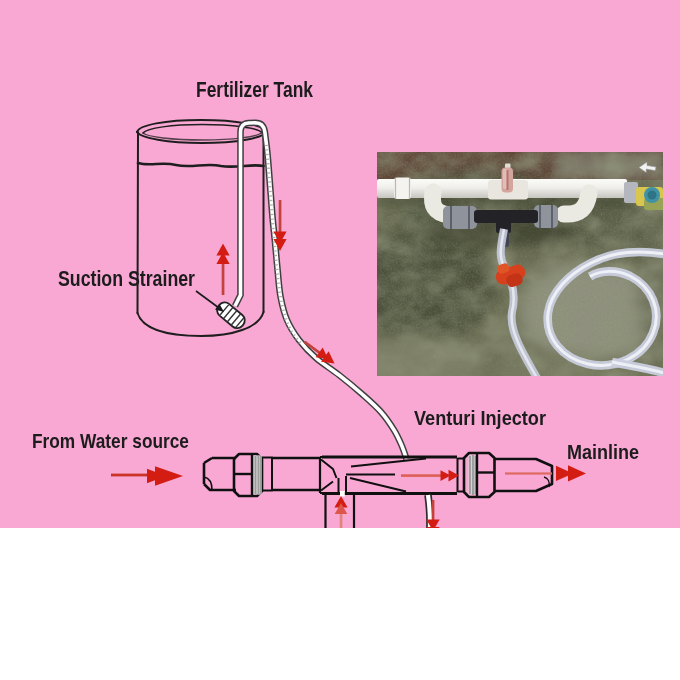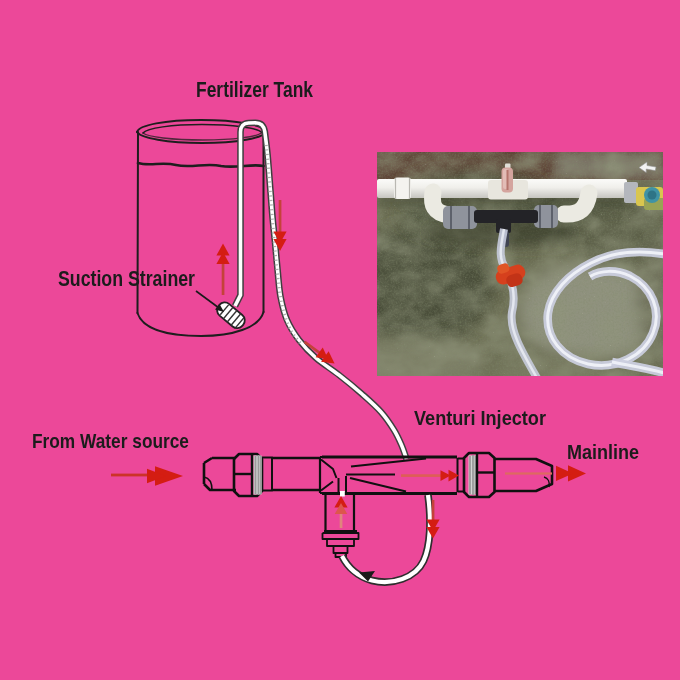--- a/index.html
+++ b/index.html
@@ -1,16 +1,16 @@
 <!DOCTYPE html>
 <html><head>
 <meta charset="utf-8">
 <style>
 html,body{margin:0;padding:0;background:#fff;}
-#page{position:relative;width:680px;height:680px;background:#ec4899;font-family:"Liberation Sans",sans-serif;}
+#page{position:relative;width:680px;height:528px;background:#f9a8d4;font-family:"Liberation Sans",sans-serif;}
 svg{position:absolute;top:0;left:0;}
 </style>
 </head>
 <body>
 <div id="page">
 <svg width="680" height="680" viewBox="0 0 680 680">
 <defs>
   <linearGradient id="pipeV" x1="0" y1="0" x2="0" y2="1">
     <stop offset="0" stop-color="#fbfbf9"></stop>
     <stop offset="0.45" stop-color="#f0efeb"></stop>

